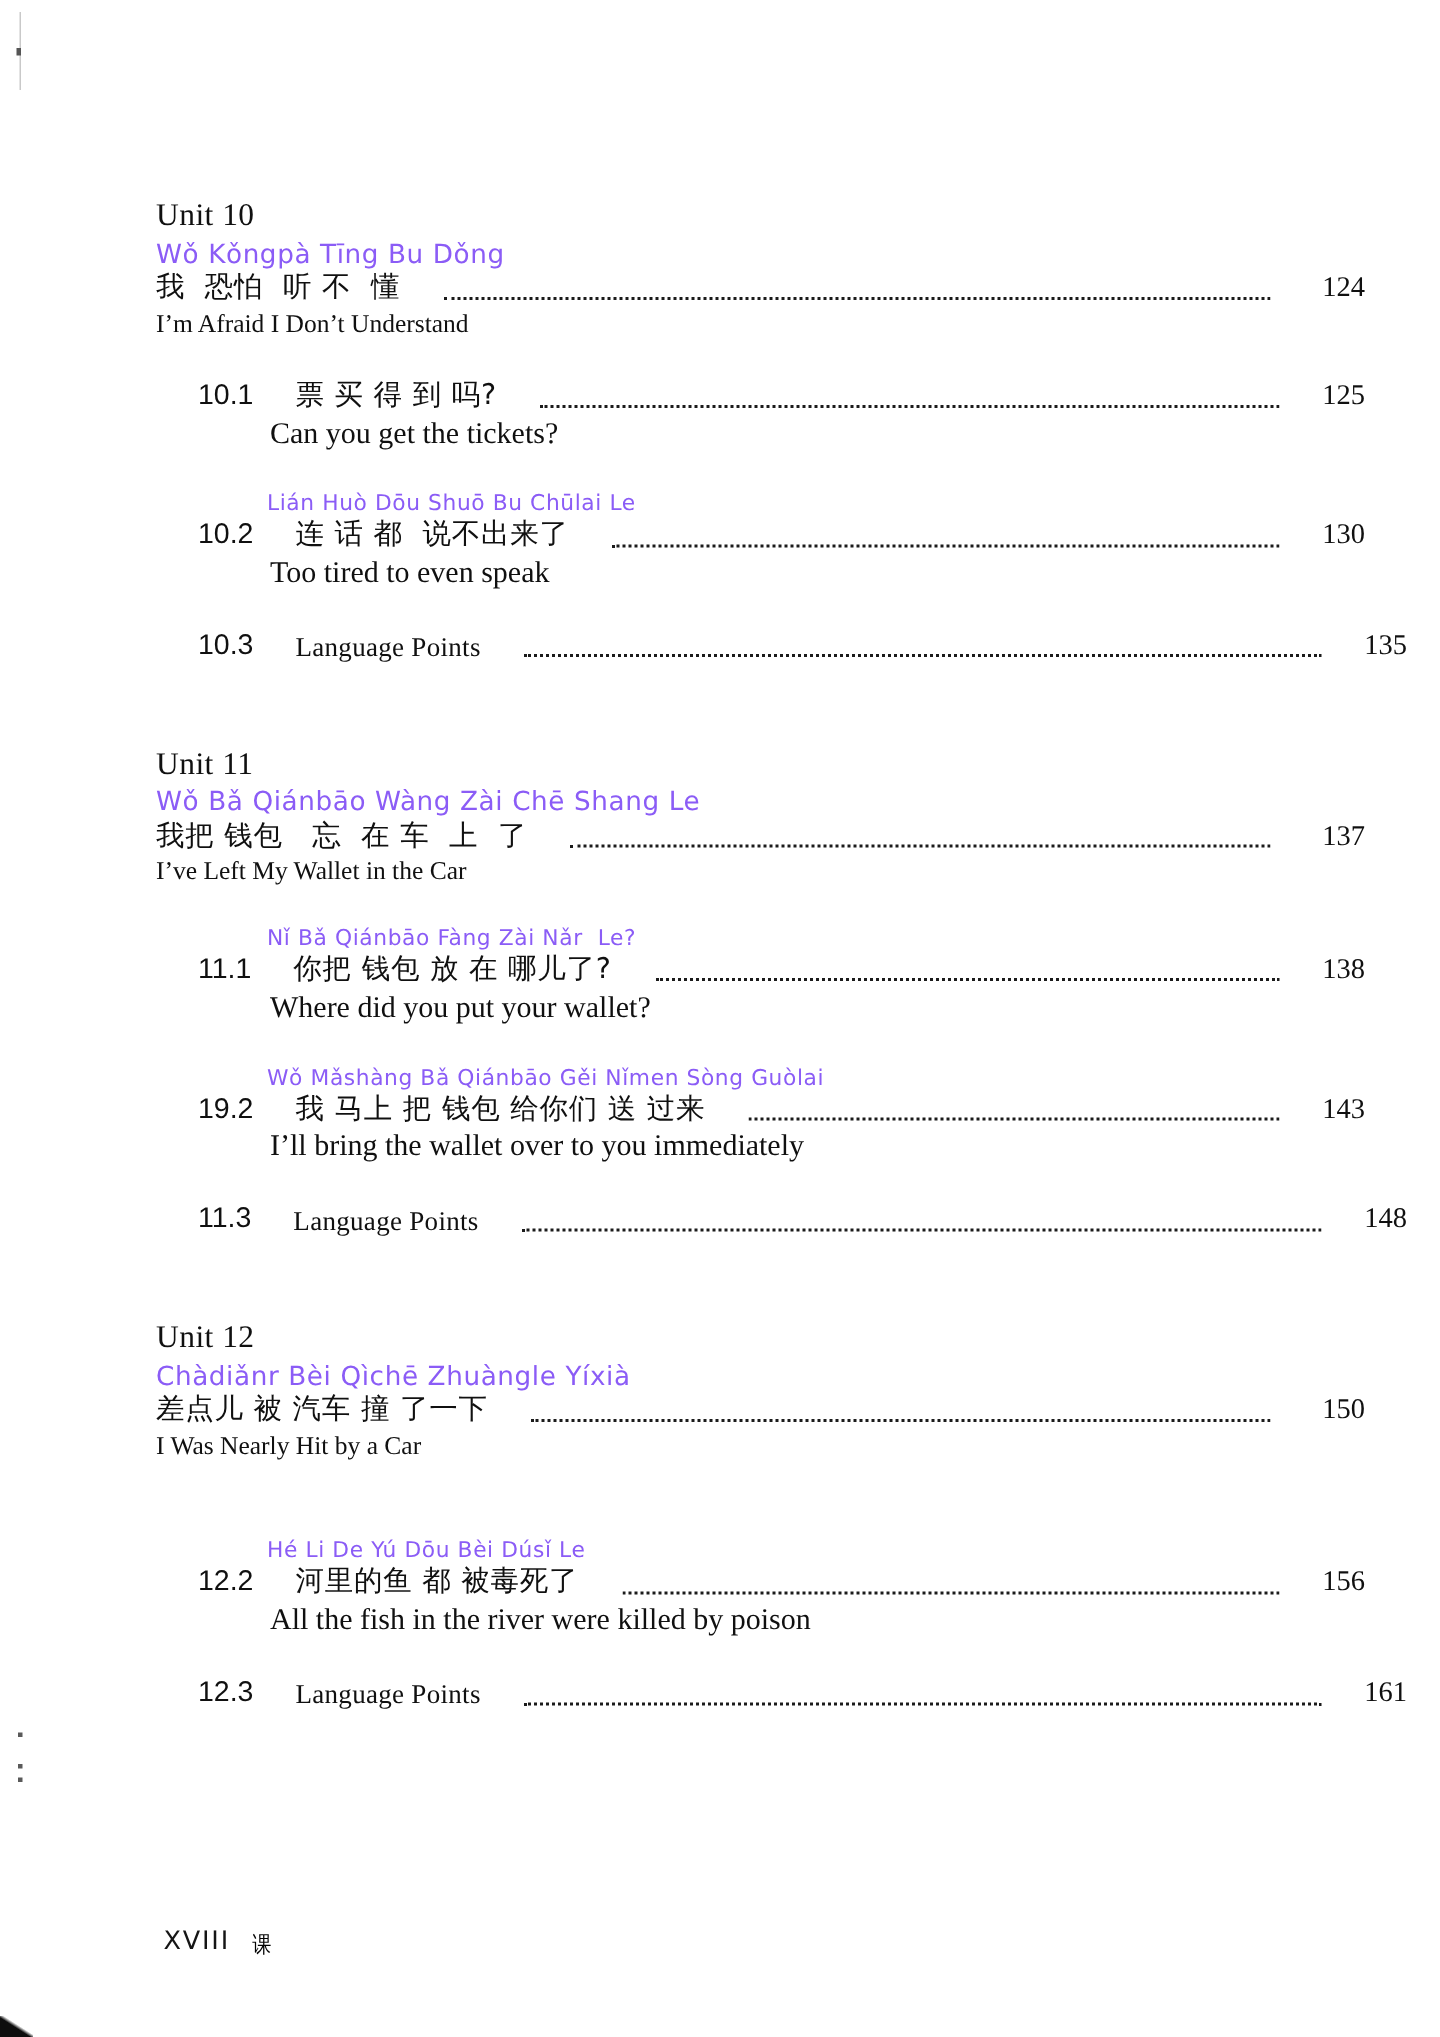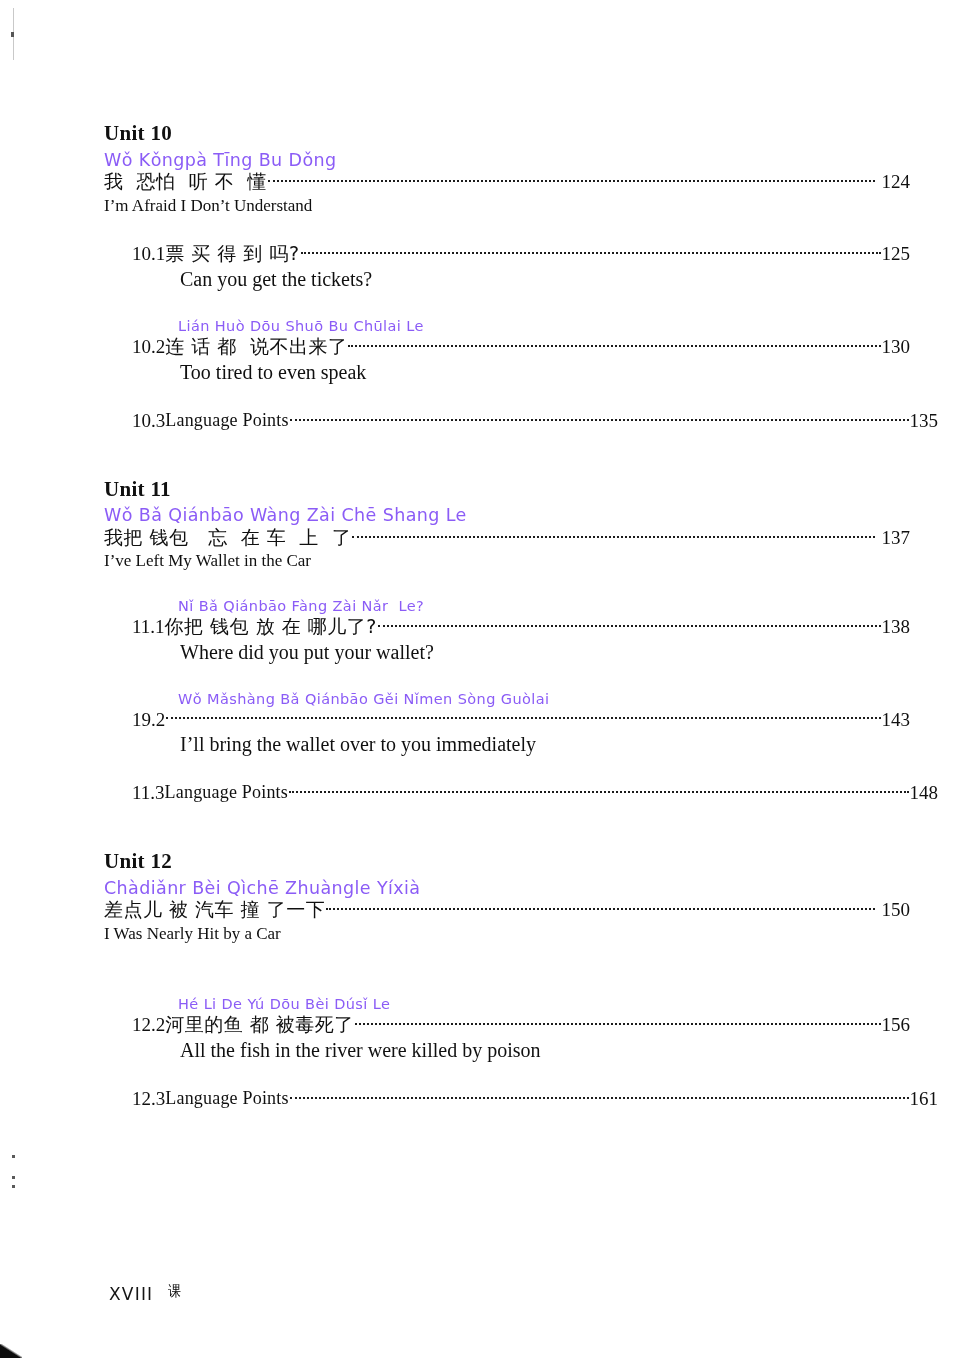--- a/index.html
+++ b/index.html
@@ -54,48 +54,49 @@
     left: 104px;
     top: 118px;
     width: 806px;
   }
 
   
   .unit-block { margin-bottom: 0; }
 
   .unit-heading {
     font-family: "Liberation Serif", "DejaVu Serif", serif;
-    font-weight: bold;
+    font-weight: normal;
     font-size: 21px;
     letter-spacing: 0.3px;
     line-height: 1.12;
-    margin: 4px 0 4px 0;
+    margin: 14px 0 4px 0;
   }
 
   .pinyin {
     font-family: "DejaVu Sans", "Liberation Sans", sans-serif;
     font-size: 16.5px;
     letter-spacing: 0.4px;
     color: #8b5cf6;
     line-height: 1.18;
     margin: 0;
     white-space: pre;
   }
   .pinyin.unit-level { font-size: 17.5px; }
   .pinyin.sub-level  { font-size: 14.5px; }
 
   
   .leader-row {
     display: flex;
-    align-items: flex-start;
+    align-items: flex-end;
     width: 100%;
     line-height: 1.25;
+    gap: 28px;
   }
   .leader-num {
-    font-family: Liberation Serif, serif;
+    font-family: Liberation Sans, sans-serif;
     font-size: 19px;
     white-space: pre;
     flex: 0 0 auto;
   }
   .leader-title {
     font-family: "DejaVu Sans", "Liberation Sans", sans-serif;
     font-size: 19px;
     white-space: pre;
     flex: 0 0 auto;
     letter-spacing: 0.5px;
@@ -150,21 +151,21 @@
   .spacer-sub { height: 26px; }
   .spacer-lp  { height: 24px; }
   .spacer-unit{ height: 41px; }
 
   
   .footer {
     position: absolute;
     left: 109px;
     top: 1284px;
     display: flex;
-    align-items: flex-start;
+    align-items: flex-end;
     gap: 14px;
   }
   .folio {
     font-family: "DejaVu Sans", "Liberation Sans", sans-serif;
     font-size: 17px;
     letter-spacing: 1.2px;
     color: #151515;
   }
   .footer-ornament {
     font-family: "DejaVu Sans", "Liberation Sans", sans-serif;
@@ -253,20 +254,21 @@
           <span class="leader-page">138</span>
         </div>
         <div class="english sub-level">Where did you put your wallet?</div>
       </div>
 
       <div class="spacer-sub"></div>
       <div class="sub-section">
         <div class="pinyin sub-level">Wǒ Mǎshàng Bǎ Qiánbāo Gěi Nǐmen Sòng Guòlai</div>
         <div class="leader-row">
           <span class="leader-num">19.2</span>
+          <span class="leader-title">我 马上 把 钱包 给你们 送 过来</span>
           <span class="leader-fill"></span>
           <span class="leader-page">143</span>
         </div>
         <div class="english sub-level">I’ll bring the wallet over to you immediately</div>
       </div>
 
       <div class="spacer-lp"></div>
       <div class="leader-row lang-points-row">
         <span class="leader-num">11.3</span>
         <span class="leader-title">Language Points</span>

